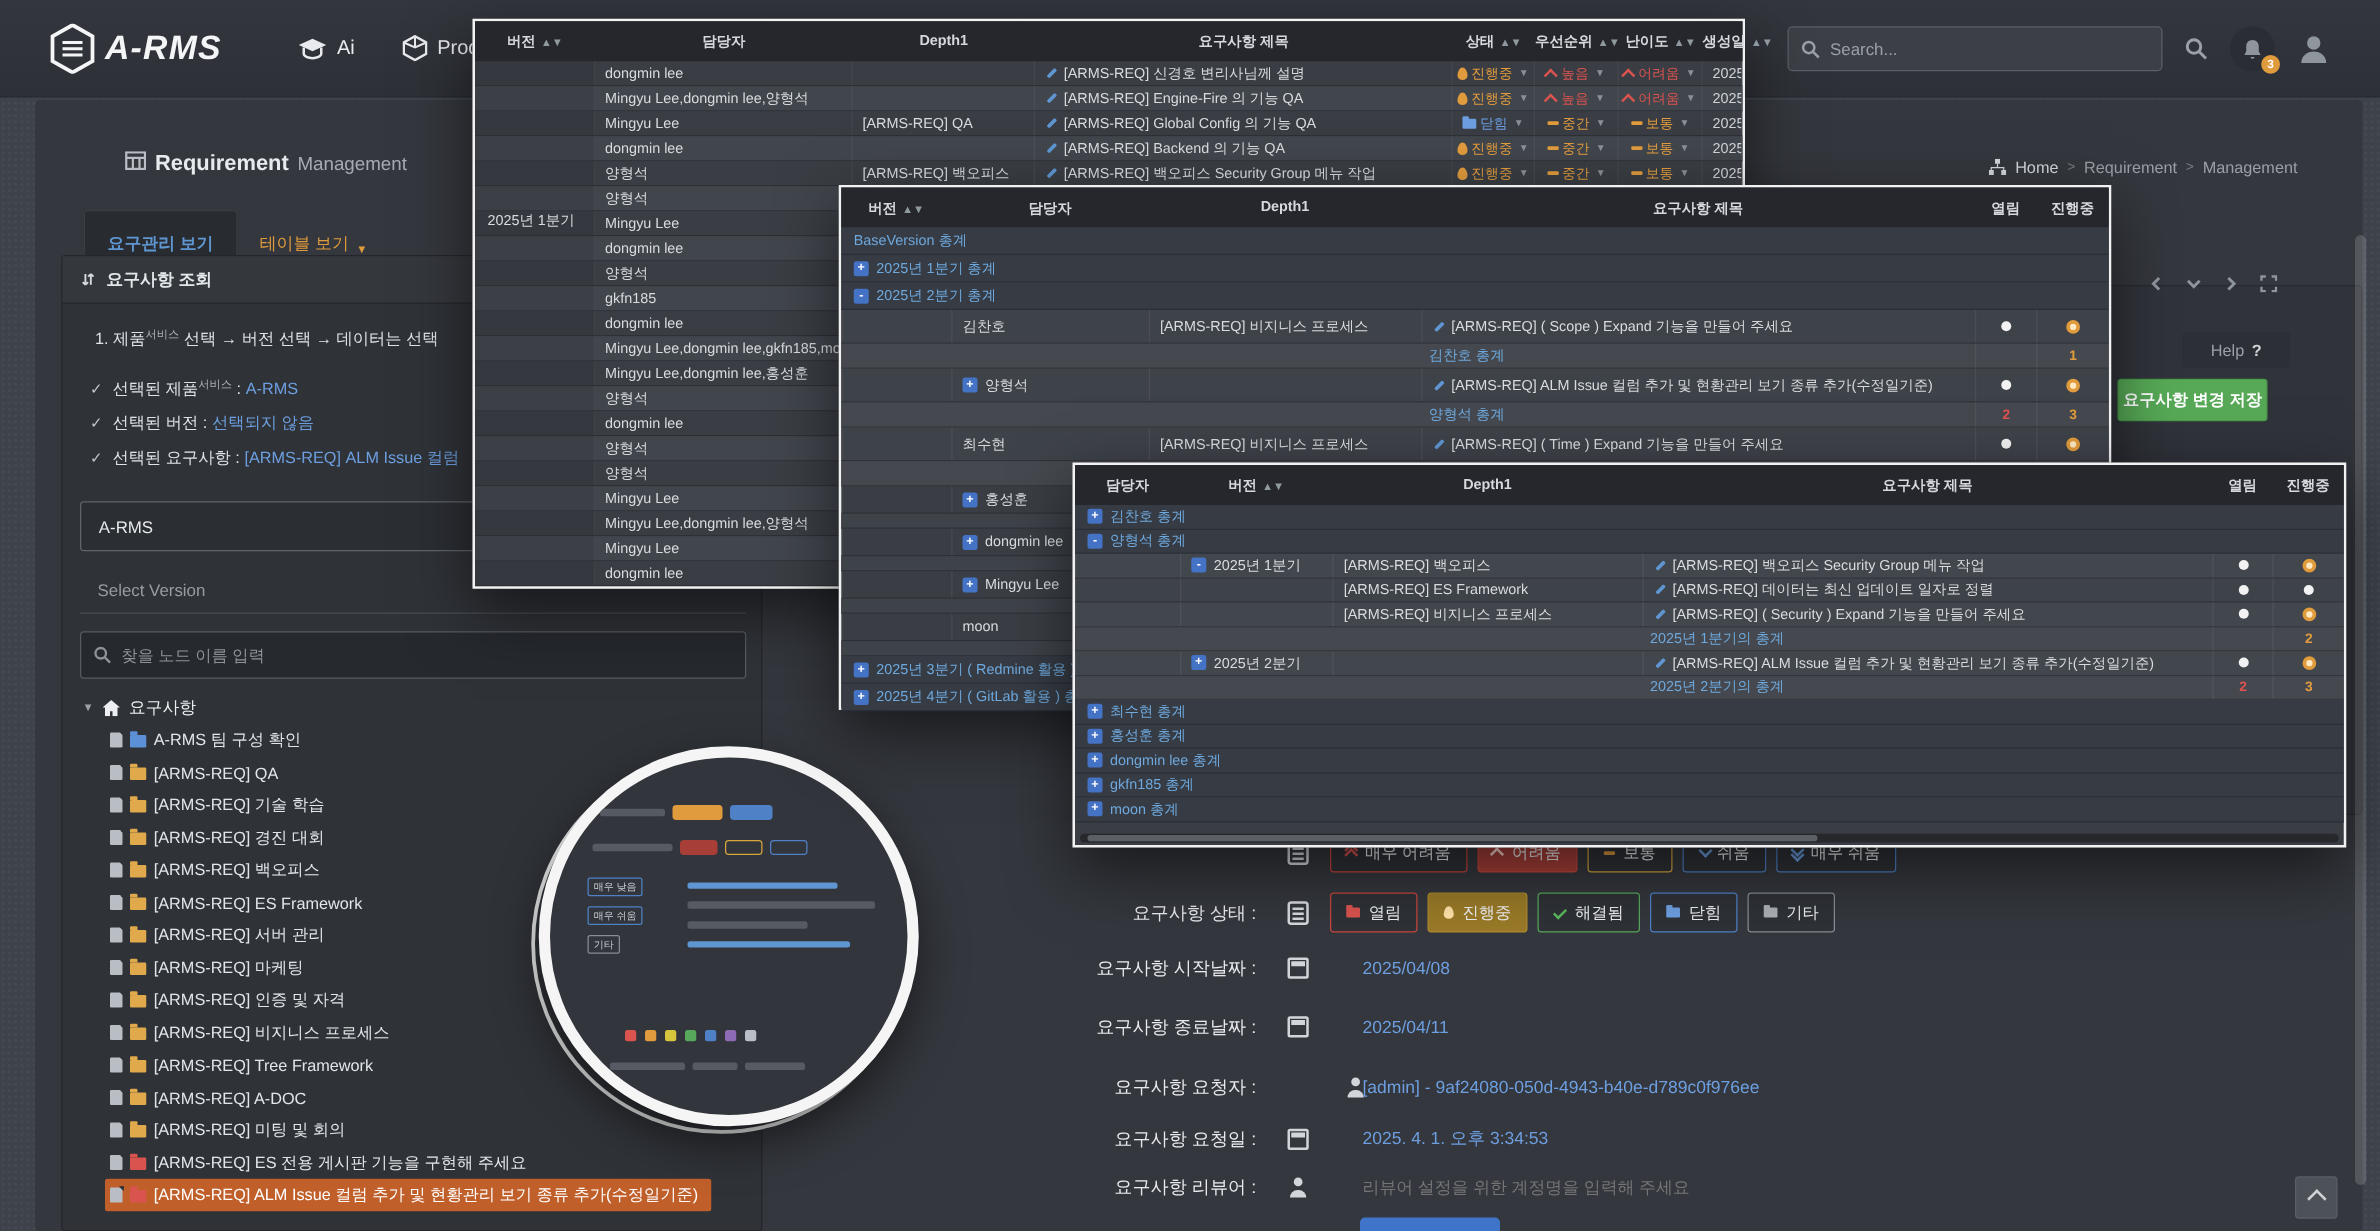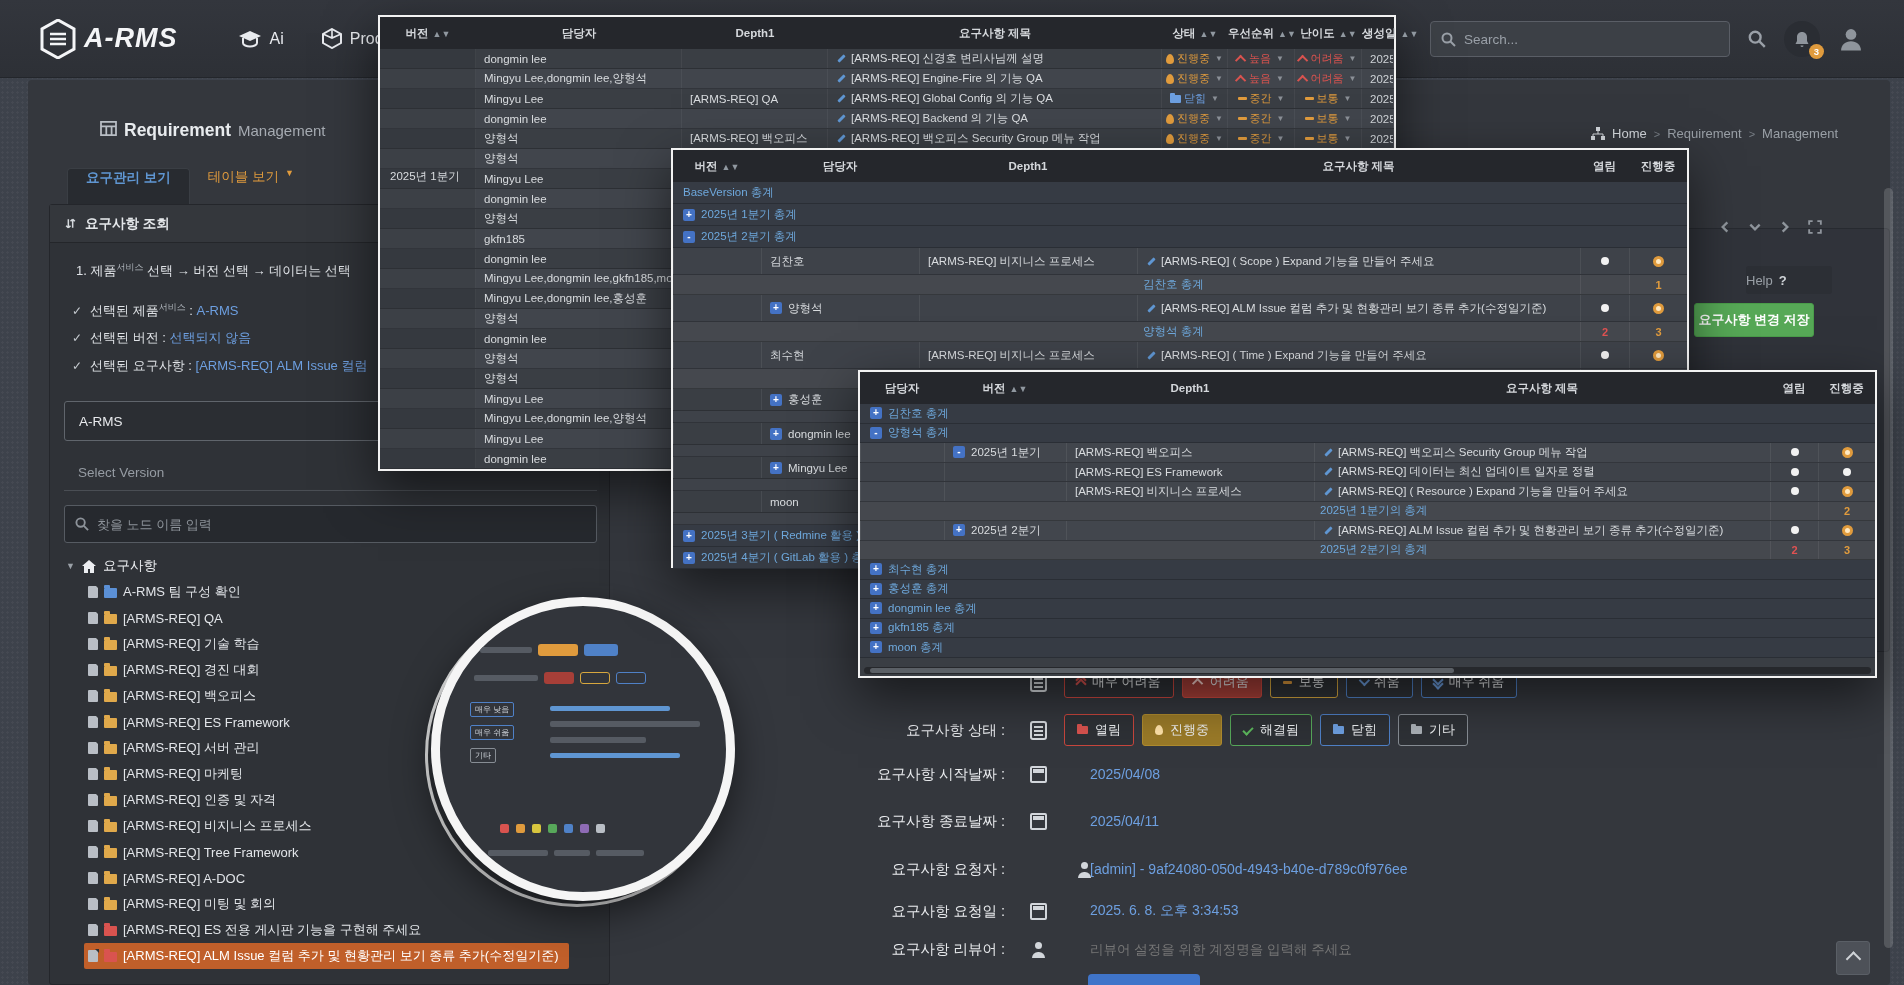--- a/index.html
+++ b/index.html
@@ -21,21 +21,21 @@
   .roundicon{position:relative;width:36px;height:36px;border-radius:50%;background:#2a2d33;display:flex;align-items:center;justify-content:center}
   .badge{position:absolute;right:-4px;bottom:-2px;min-width:15px;height:15px;border-radius:8px;background:#e09b3d;color:#fff;font-size:9.5px;font-weight:bold;display:flex;align-items:center;justify-content:center;padding:0 3px}
 
   
   .breadcrumb{position:absolute;right:66px;top:126px;display:flex;align-items:center;gap:7px;font-size:13px;z-index:2}
   .bc-home{color:#d2d6db}.bc-sep{color:#787e86;font-size:11px}.bc-dim{color:#9aa0a7}
   .pagetitle{position:absolute;left:100px;top:120px;display:flex;align-items:baseline;gap:7px;z-index:2}
   .pt-strong{font-size:17.5px;font-weight:bold;color:#e8ebee}
   .pt-light{font-size:15px;color:#a6abb2}
   .tabs{position:absolute;left:67px;top:168px;display:flex;z-index:2}
-  .tab{height:36px;padding:0 18px;display:flex;align-items:flex-start;gap:6px;font-size:13.5px;border-radius:4px 4px 0 0;cursor:pointer}
+  .tab{height:36px;padding:0 18px;display:flex;align-items:flex-end;gap:6px;font-size:13.5px;border-radius:4px 4px 0 0;cursor:pointer}
   .tab.active{background:#282b30;border:1px solid #3a3e44;border-bottom:none;color:#5f96d2;font-weight:bold}
   .tab.alt{color:#e09b3d}
   .tab .caret{font-size:9px;color:#e09b3d}
 
   
   .panel{position:absolute;left:49px;top:204px;width:561px;height:781px;background:#2f3237;border:1px solid #24262b;border-radius:3px;z-index:2}
   .panel-h{height:38px;background:#34373c;border-bottom:1px solid #24262a;display:flex;align-items:center;gap:8px;padding:0 14px;font-size:13.5px;font-weight:bold;color:#e4e7ea}
   .instr{position:absolute;left:26px;top:56px;font-size:13px;color:#dfe2e6}
   sup.svc{font-size:9px;color:#aeb4ba;vertical-align:super}
   .checkrow{position:absolute;left:22px;display:flex;gap:8px;font-size:13px;color:#dfe2e6;align-items:baseline;white-space:nowrap}
@@ -135,21 +135,21 @@
   .win3 .grow{height:19.5px}
   .win3 .grow[data-type="data"]{background:#3e4249}
   .win3 .grow:nth-child(odd)[data-type="data"]{background:#42464d}
   .hscroll{position:absolute;left:4px;right:4px;bottom:2px;height:7px;background:#26282c;border-radius:4px}
   .hscroll .thumb{position:absolute;left:6px;top:1px;width:58%;height:5px;background:#5b6066;border-radius:3px}
 
   
   .sidepanel{position:absolute;left:1662px;top:228px;width:228px;height:424px;background:#30333a;border:1px solid #272a30;border-radius:4px;z-index:2}
   .navicons{position:absolute;left:1718px;top:220px;display:flex;gap:16px;z-index:3}
   .navicons span{color:#8f959c;cursor:pointer;display:flex;align-items:center}
-  .helpbox{position:absolute;left:1746px;top:266px;width:86px;height:28px;background:#2c2f35;border-radius:3px;display:flex;align-items:center;gap:6px;font-size:13px;color:#9aa0a7;z-index:3;cursor:pointer}
+  .helpbox{position:absolute;left:1746px;top:266px;width:86px;height:28px;background:#2c2f35;border-radius:3px;display:flex;align-items:center;justify-content:center;gap:6px;font-size:13px;color:#9aa0a7;z-index:3;cursor:pointer}
   .helpbox b{color:#d0d4d8}
   .savebtn{position:absolute;left:1694px;top:303px;width:120px;height:34px;background:#57a957;border:1px solid #4a9d4a;border-radius:3px;color:#fff;font-size:13px;font-weight:bold;display:flex;align-items:center;justify-content:center;z-index:3;cursor:pointer;white-space:nowrap}
   .vscroll{position:absolute;left:1884px;top:188px;width:9px;height:760px;background:rgba(255,255,255,.16);border-radius:5px;z-index:3}
   .scrolltop{position:absolute;left:1836px;top:941px;width:34px;height:34px;background:#4d5158;border:1px solid #5a5f66;border-radius:3px;display:flex;align-items:center;justify-content:center;z-index:4;cursor:pointer}
   .scrolltop::before{content:"";width:9px;height:9px;border-left:2px solid #cfd3d7;border-top:2px solid #cfd3d7;transform:rotate(45deg) translate(-1px,-1px);margin-top:4px}
 
   
   .formrow{position:absolute;display:flex;align-items:center;z-index:2}
   .flabel{width:1005px;text-align:right;font-size:14.5px;color:#e8eaed;flex:none;position:absolute;left:0}
   .ficon{position:absolute;left:1030px}
@@ -531,21 +531,21 @@
         <div class="fvals" style="left:1090px">
           <span class="fval">[admin] - 9af24080-050d-4943-b40e-d789c0f976ee</span>
 
         </div>
       </div>
 
       <div class="formrow fieldrow" style="height: 30px; left: 0px; width: 1904px; top: 896px;">
         <div class="flabel">요구사항 요청일 :</div>
         <i class="ficon" data-ic="calendar-icon"></i>
         <div class="fvals" style="left:1090px">
-          <span class="fval">2025. 6. 8. 오후 3:34:53</span>
+          <span class="fval">2025. 4. 1. 오후 3:34:53</span>
 
         </div>
       </div>
 
       <div class="formrow fieldrow" style="height: 30px; left: 0px; width: 1904px; top: 934px;">
         <div class="flabel">요구사항 리뷰어 :</div>
         <i class="ficon" data-ic="person-icon"></i>
         <div class="fvals" style="left:1090px">
 
           <input placeholder="리뷰어 설정을 위한 계정명을 입력해 주세요" style="">
@@ -1436,21 +1436,21 @@
 
         <div class="wrow grow" data-type="data">
 
           <span class="cell"></span>
           <span class="cell cv">
             <em style="font-style:normal"></em>
           </span>
           <span class="cell cd">[ARMS-REQ] 비지니스 프로세스</span>
           <span class="cell ct" data-has="[ARMS-REQ] ( Resource ) Expand 기능을 만들어 주세요">
             <span class="pencil"></span>
-            <em style="font-style:normal">[ARMS-REQ] ( Resource ) Expand 기능을 만들어 주세요</em>
+            <em style="font-style:normal">[ARMS-REQ] ( Security ) Expand 기능을 만들어 주세요</em>
           </span>
           <span class="cell co">
             <em class="n no" style="font-style:normal"></em>
             <span class="dot" data-dot="white"></span>
           </span>
           <span class="cell cp">
             <em class="n np" style="font-style:normal"></em>
             <span class="dot" data-dot="orange"></span>
           </span>
         </div>

